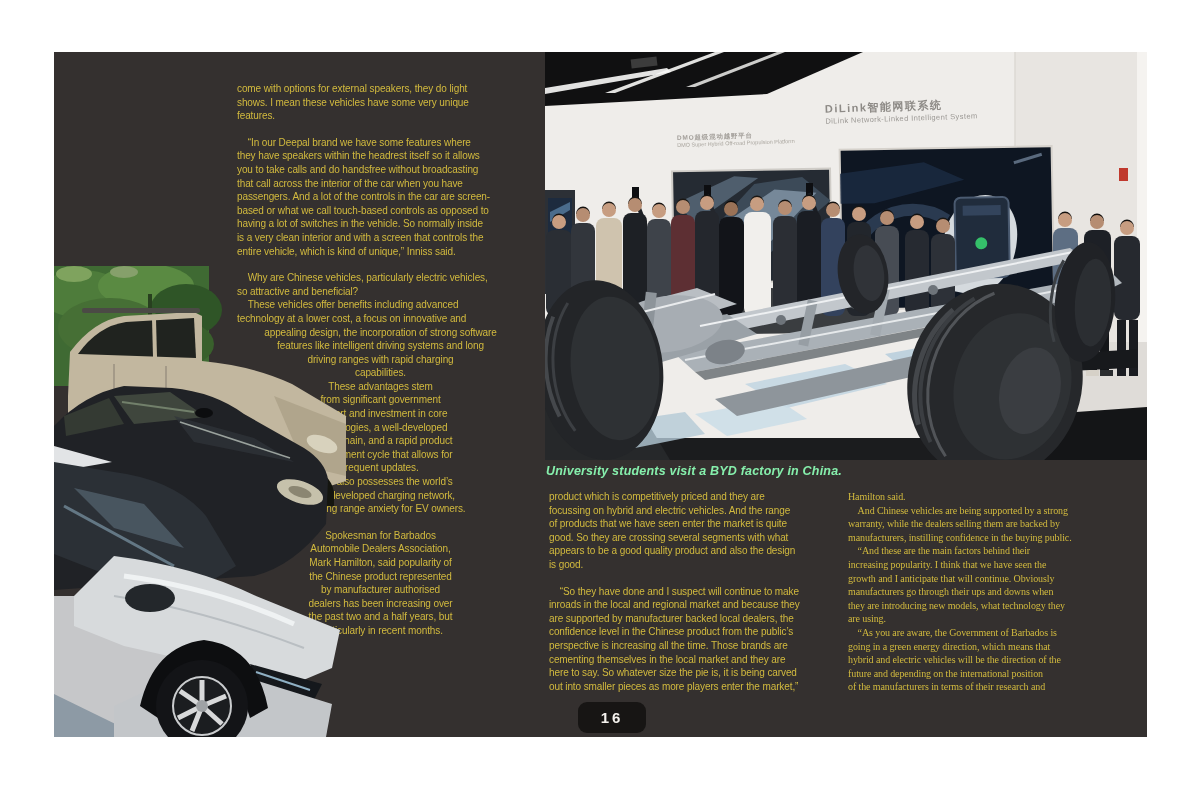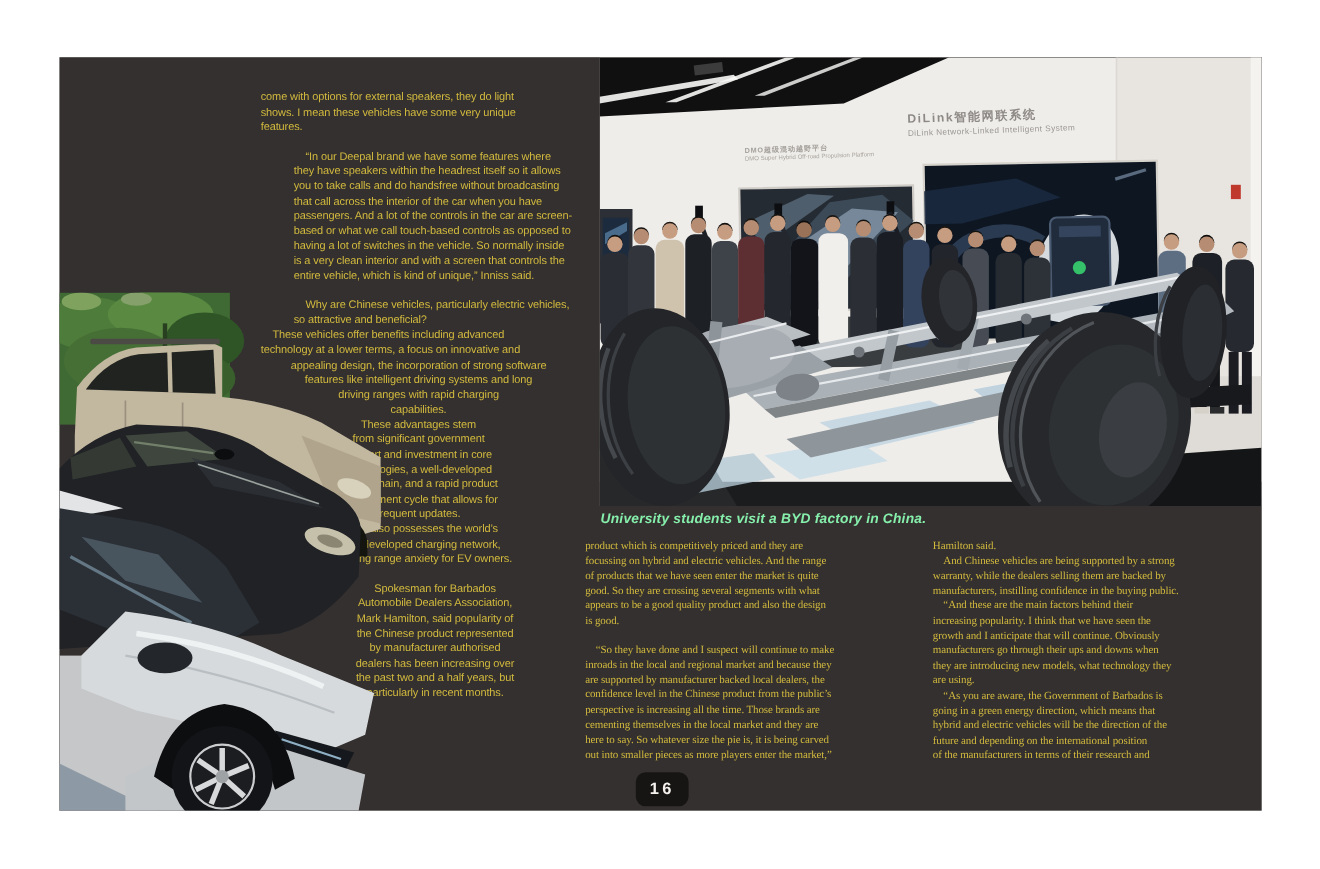--- a/index.html
+++ b/index.html
@@ -4,24 +4,24 @@
 <style>
   html,body{margin:0;padding:0;background:#ffffff;}
   .canvas{position:relative;width:1200px;height:790px;background:#ffffff;overflow:hidden;
           font-family:"Liberation Sans",sans-serif;}
   .page{position:absolute;left:54px;top:52px;width:1093px;height:685px;background:#34302f;overflow:hidden;}
 
   
   .ycol{position:absolute;color:#d2ba3e;font-size:10px;line-height:13.6px;letter-spacing:-0.1px;}
   .ycol p{margin:0;white-space:pre-wrap;}
   .col-left{left:183px;top:30px;width:287px;}
-  .col-left p.gap{margin-top:13px;margin-left:30px;}
+  .col-left p.gap{margin-top:13px;}
   .col-left p.gap-lg{}
   .col-left p.wrapright{text-align:center;}
-  .col-mid{left:478px;top:438px;width:292px;font-family:Liberation Serif, serif;}
+  .col-mid{left:495px;top:438px;width:292px;}
   .col-mid p.gap{margin-top:13px;}
   .col-right{left:794px;top:438px;width:292px;font-family:Liberation Serif, serif;}
 
   
   .photo-main{position:absolute;left:491px;top:0;width:602px;height:408px;margin:0;overflow:hidden;}
   .photo-main svg{display:block;}
   .sign{position:absolute;color:#8d8a86;transform:rotate(-2deg);line-height:1.25;}
   .sign-dilink{left:280px;top:48px;}
   .sign-dilink .cn{font-size:11px;font-weight:bold;letter-spacing:1.5px;}
   .sign-dilink .en{font-size:7.5px;letter-spacing:0.4px;color:#9b9894;}
@@ -29,21 +29,21 @@
   .sign-dmo .cn{font-size:6.5px;font-weight:bold;letter-spacing:0.8px;color:#a39f9a;}
   .sign-dmo .en{font-size:5.5px;color:#aaa69f;}
 
   .caption{position:absolute;left:492px;top:412px;color:#86efac;font-size:12.5px;
            font-weight:bold;font-style:italic;letter-spacing:0.2px;}
 
   
   .photo-cars{position:absolute;left:0;top:214px;width:302px;height:471px;margin:0;}
 
   
-  .badge{position:absolute;left:524px;top:650px;width:48px;height:31px;background:#171514;
+  .badge{position:absolute;left:524px;top:650px;width:68px;height:31px;background:#171514;
          border-radius:9px;color:#f5f2ee;font-size:15px;font-weight:bold;letter-spacing:3px;
          display:flex;align-items:center;justify-content:center;}
 </style>
 </head>
 <body>
 
 <div class="canvas">
   <div class="page">
 
     <div class="ycol col-left">
@@ -55,21 +55,21 @@
 you to take calls and do handsfree without broadcasting
 that call across the interior of the car when you have
 passengers. And a lot of the controls in the car are screen-
 based or what we call touch-based controls as opposed to
 having a lot of switches in the vehicle. So normally inside
 is a very clean interior and with a screen that controls the
 entire vehicle, which is kind of unique,” Inniss said.</p>
       <p class="gap">    Why are Chinese vehicles, particularly electric vehicles,
 so attractive and beneficial?</p>
       <p>    These vehicles offer benefits including advanced
-technology at a lower terms, a focus on innovative and</p>
+technology at a lower cost, a focus on innovative and</p>
       <p class="wrapright">appealing design, the incorporation of strong software
 features like intelligent driving systems and long
 driving ranges with rapid charging
 capabilities.</p>
       <p class="wrapright gap-lg">These advantages stem
 from significant government
 support and investment in core
 technologies, a well-developed
 supply chain, and a rapid product
 development cycle that allows for

